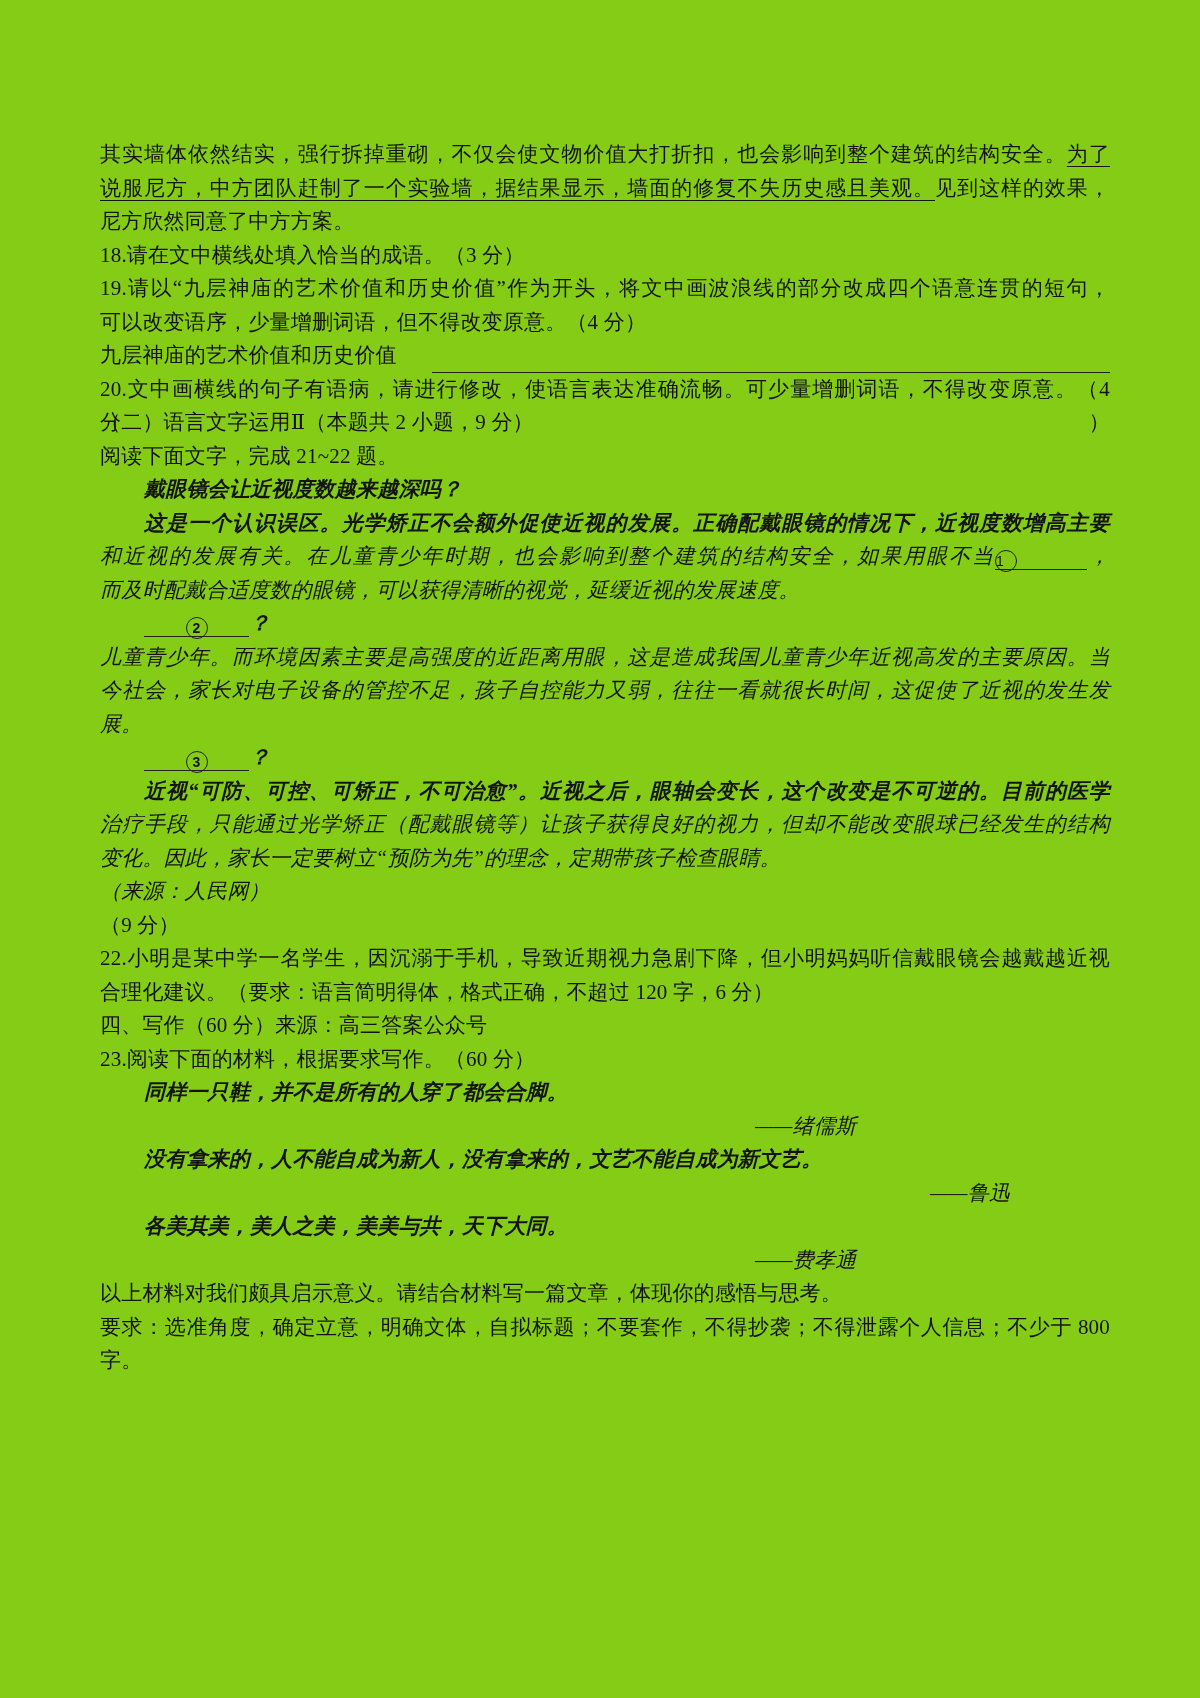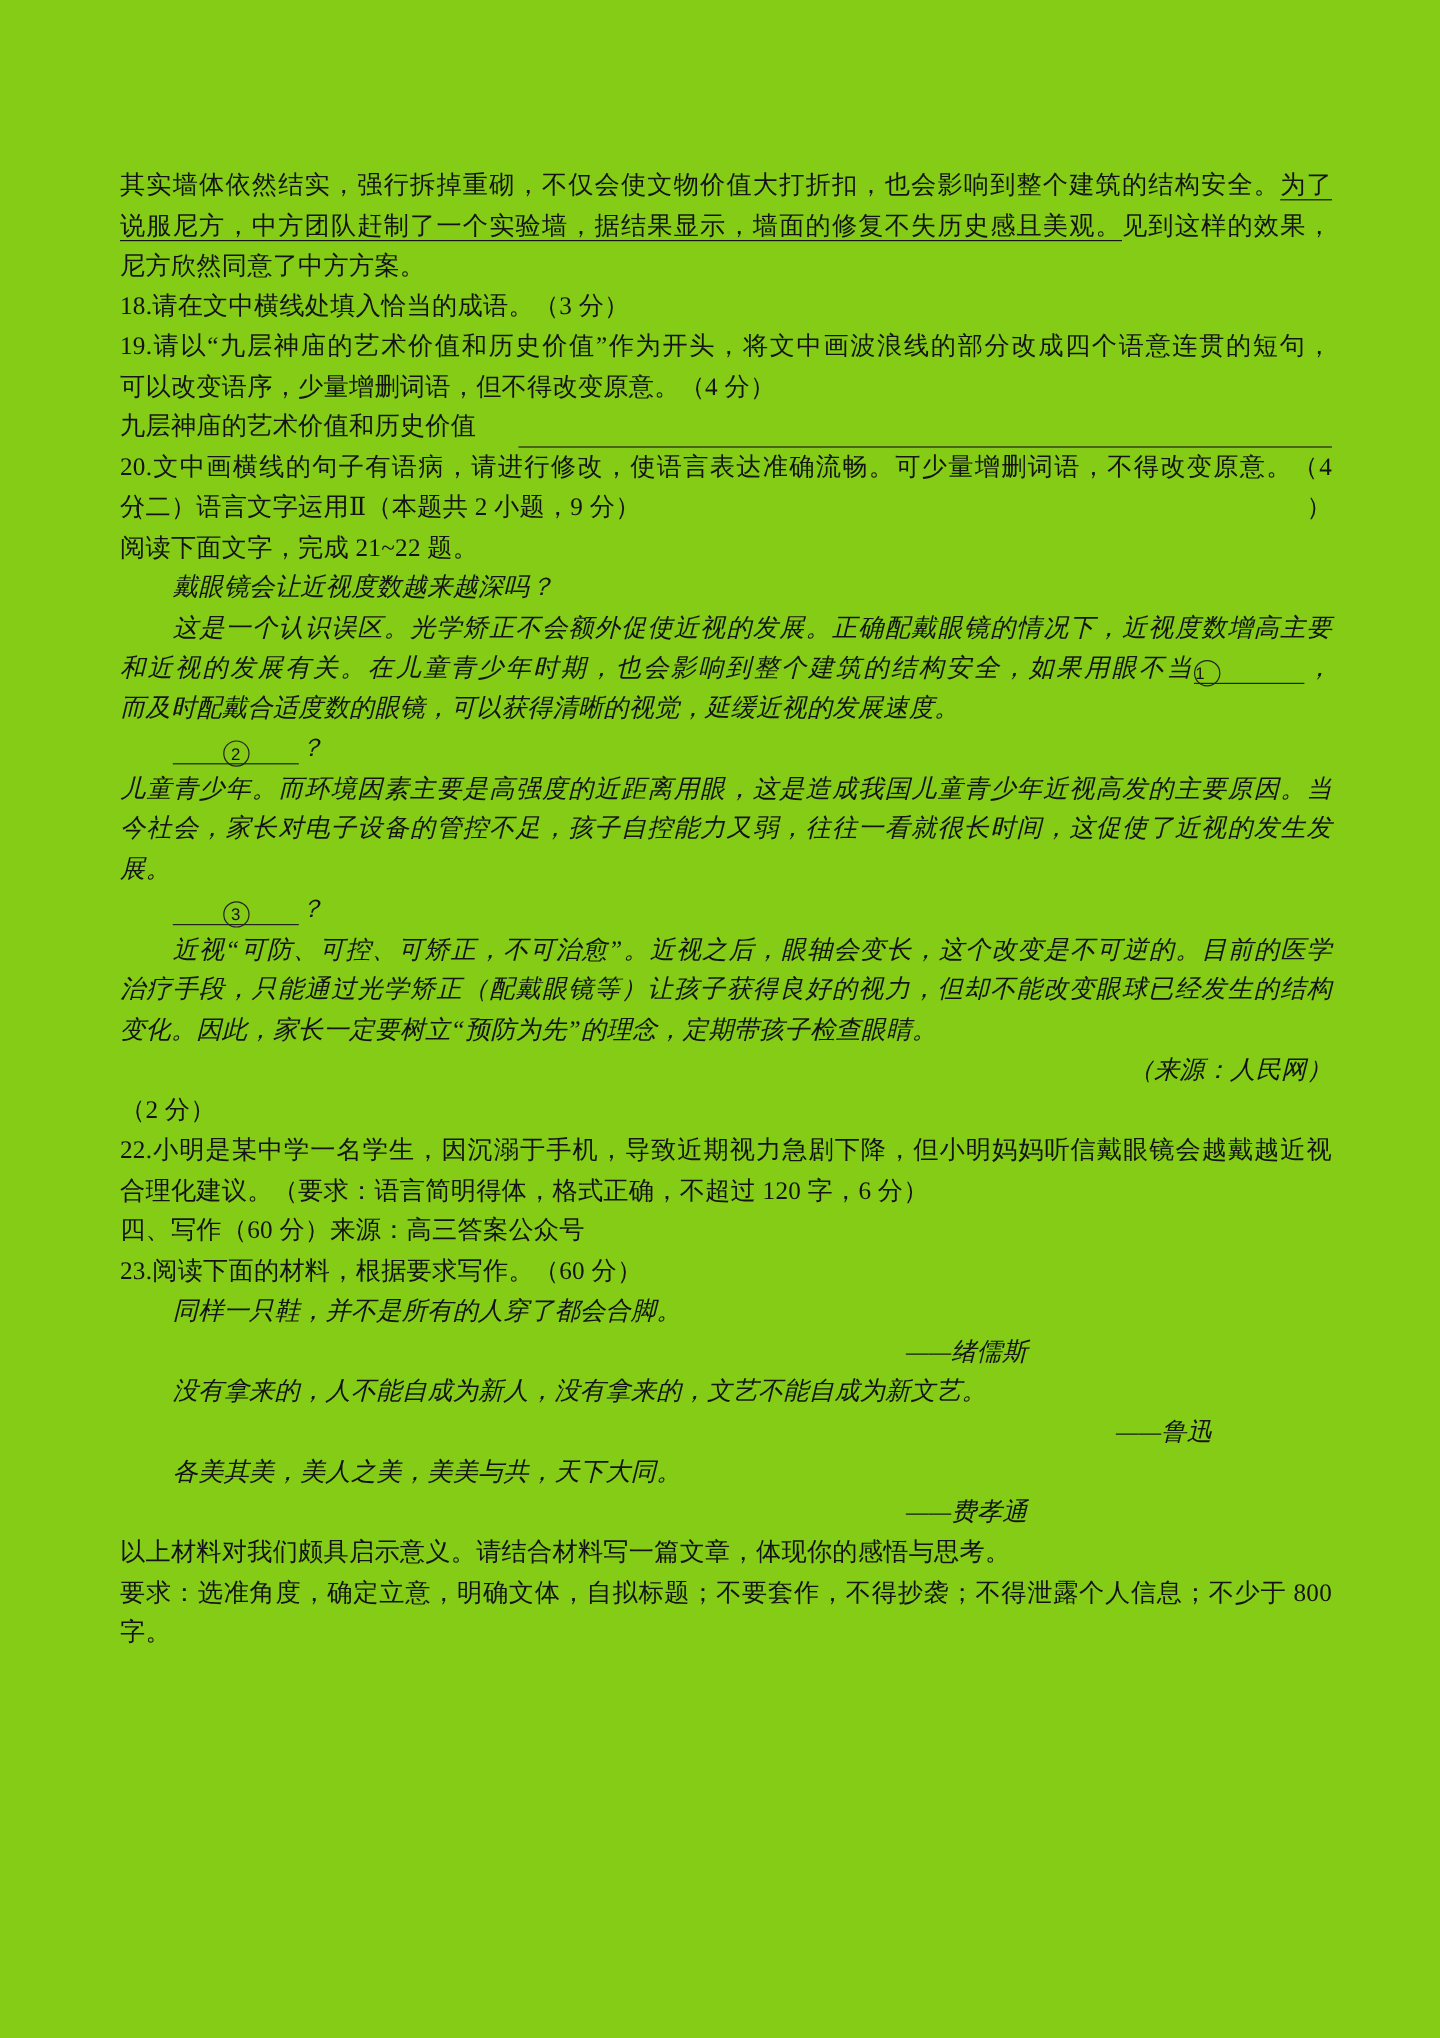--- a/index.html
+++ b/index.html
@@ -16,23 +16,23 @@
     position:absolute;left:100px;top:138px;width:1010px;
   }
   .ln{
     height:33.5px;line-height:33.5px;font-size:21px;
     letter-spacing:0.2px;
   }
   .fill{
     text-align:justify;text-align-last:justify;
     text-justify:inter-character;
   }
-  .ind{padding-left:44px;}
+  .ind{padding-left:44px;font-weight:bold;}
   .kai{font-style:italic;}
-  .r{text-align:right;}
+  .r{}
   .ul{
     text-decoration:underline;
     text-decoration-thickness:1px;
     text-underline-offset:5px;
   }
   .ansrow{display:flex;align-items:baseline;gap:35px;}
   .fillblank{
     flex:1;align-self:flex-end;height:27px;
     border-bottom:1px solid #222;
   }
@@ -89,21 +89,21 @@
     <div class="ln kai fill"><span>今社会，家长对电子设备的管控不足，孩子自控能力又弱，往往一看就很长时间，这促使了近视的发生发</span></div>
     <div class="ln kai"><span>展。</span></div>
 
     <div class="ln ind kai"><span class="blank"><span class="circ">3</span></span><span>？</span></div>
 
     <div class="ln ind kai fill"><span>近视“可防、可控、可矫正，不可治愈”。近视之后，眼轴会变长，这个改变是不可逆的。目前的医学</span></div>
     <div class="ln kai fill"><span>治疗手段，只能通过光学矫正（配戴眼镜等）让孩子获得良好的视力，但却不能改变眼球已经发生的结构</span></div>
     <div class="ln kai"><span>变化。因此，家长一定要树立“预防为先”的理念，定期带孩子检查眼睛。</span></div>
     <div class="ln kai r"><span>（来源：人民网）</span></div>
 
-    <div class="ln"><span>（2 分）</span></div>
+    <div class="ln"><span>（9 分）</span></div>
 
     <div class="ln fill"><span>22.小明是某中学一名学生，因沉溺于手机，导致近期视力急剧下降，但小明妈妈听信戴眼镜会越戴越近视</span></div>
     <div class="ln"><span>合理化建议。（要求：语言简明得体，格式正确，不超过 120 字，6 分）</span></div>
 
     <div class="ln"><span>四、写作（60 分）来源：高三答案公众号</span></div>
     <div class="ln"><span>23.阅读下面的材料，根据要求写作。（60 分）</span></div>
 
     <div class="ln ind kai"><span>同样一只鞋，并不是所有的人穿了都会合脚。</span></div>
     <div class="ln kai attr1"><span>——绪儒斯</span></div>
     <div class="ln ind kai"><span>没有拿来的，人不能自成为新人，没有拿来的，文艺不能自成为新文艺。</span></div>

